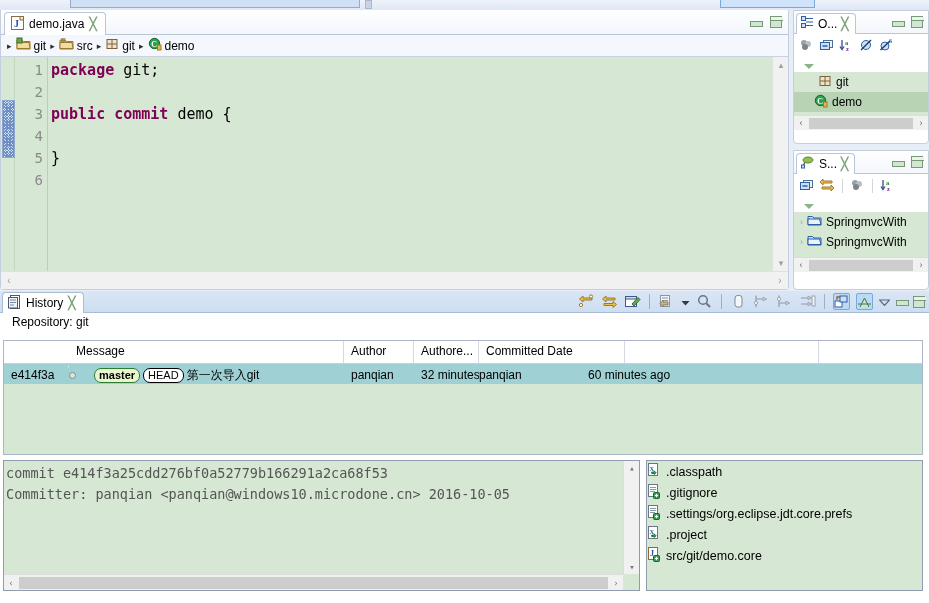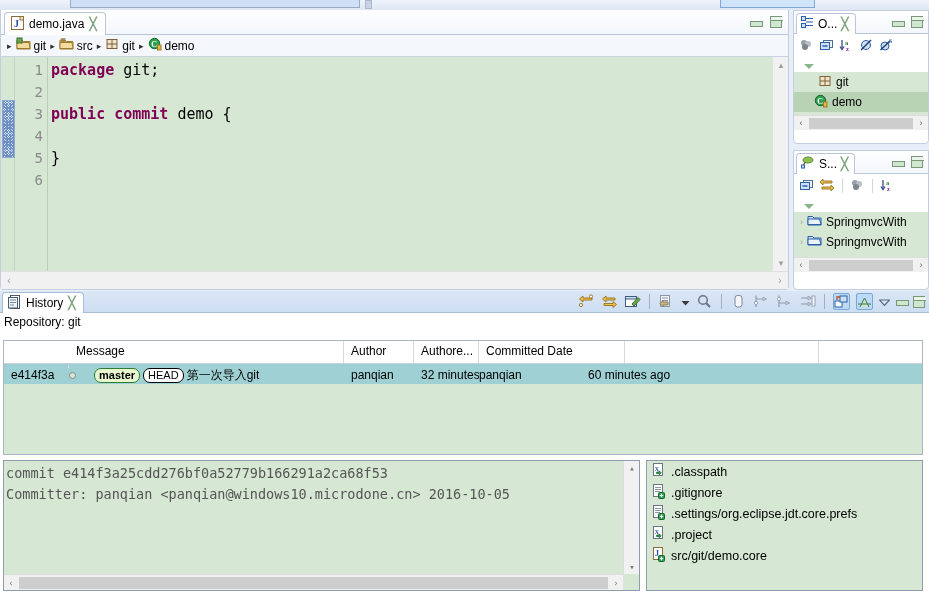--- a/index.html
+++ b/index.html
@@ -161,21 +161,21 @@
     position:absolute; left:2px; top:1px; height:21px; padding:0 7px 0 5px;
     display:flex; align-items:center; gap:5px;
     background:#ffffff; border:1px solid #a9bdd6; border-bottom:none;
     border-radius:4px 4px 0 0; font-size:12px;
   }
   .hist-toolbar { position:absolute; right:4px; top:2px; display:flex; align-items:center; gap:6px; }
   .ht-sep { width:1px; height:15px; background:#9fb0c6; margin:0 2px; }
   .ht-btn { width:17px; height:17px; display:flex; align-items:center; justify-content:center; }
   .ht-btn.on { background:#bcd9f5; border:1px solid #7aa9d8; border-radius:2px; }
 
-  .repo-line { height:19px; line-height:19px; padding-left:4px; font-size:12px; background:#fff; color:#000; }
+  .repo-line { height:19px; line-height:19px; padding-left:12px; font-size:12px; background:#fff; color:#000; }
 
   .hist-table { position:absolute; left:3px; top:49px; width:920px; height:115px; border:1px solid #aab6c6; background:#d6e8d3; }
   .hdr-row { display:flex; height:23px; background:#fff; border-bottom:1px solid #c7cfdb; font-size:12px; }
   .hdr-cell { padding:3px 0 0 7px; border-right:1px solid #d4dae3; overflow:hidden; white-space:nowrap; }
   .data-row { display:flex; height:20px; font-size:12px; background:#9fd0d3; }
   .dc { padding:2px 0 0 7px; overflow:hidden; white-space:nowrap; display:flex; align-items:center; }
   .tag {
     display:inline-block; padding:0 4px; margin-right:3px;
     border-radius:7px; font-size:11px; line-height:13px;
     background:#e9f7cf; border:1px solid #2e7d32; color:#000; font-weight:bold;
@@ -198,21 +198,21 @@
   .detail .hs { position:absolute; left:0; right:16px; bottom:0; height:16px; background:#f1f1f1; border-top:1px solid #ddd; }
   .detail .hs .lf,.detail .hs .rt{position:absolute;top:0;width:14px;height:16px;text-align:center;line-height:16px;font-size:9px;color:#777;}
   .detail .hs .lf{left:0;} .detail .hs .rt{right:0;}
   .detail .hs .thumb{position:absolute;left:15px;right:15px;top:2px;height:12px;background:#cdcdcd;}
 
   
   .filelist {
     position:absolute; left:646px; top:169px; width:277px; height:131px;
     border:1px solid #8f9cad; background:#d6e8d3; overflow:hidden;
   }
-  .file-row { display:flex; align-items:center; gap:4px; height:21px; padding-left:5px; font-size:12.5px; white-space:nowrap; }
+  .file-row { display:flex; align-items:center; gap:4px; height:21px; font-size:12.5px; white-space:nowrap; }
 </style>
 </head>
 <body>
 
 <div id="root">
 
   <div class="toolbar-strip">
     <div class="ts-box" style="left:70px; width:290px;"></div>
     <div class="ts-sep" style="left:365px;"></div>
     <div class="ts-box2" style="left:720px; width:95px;"></div>

